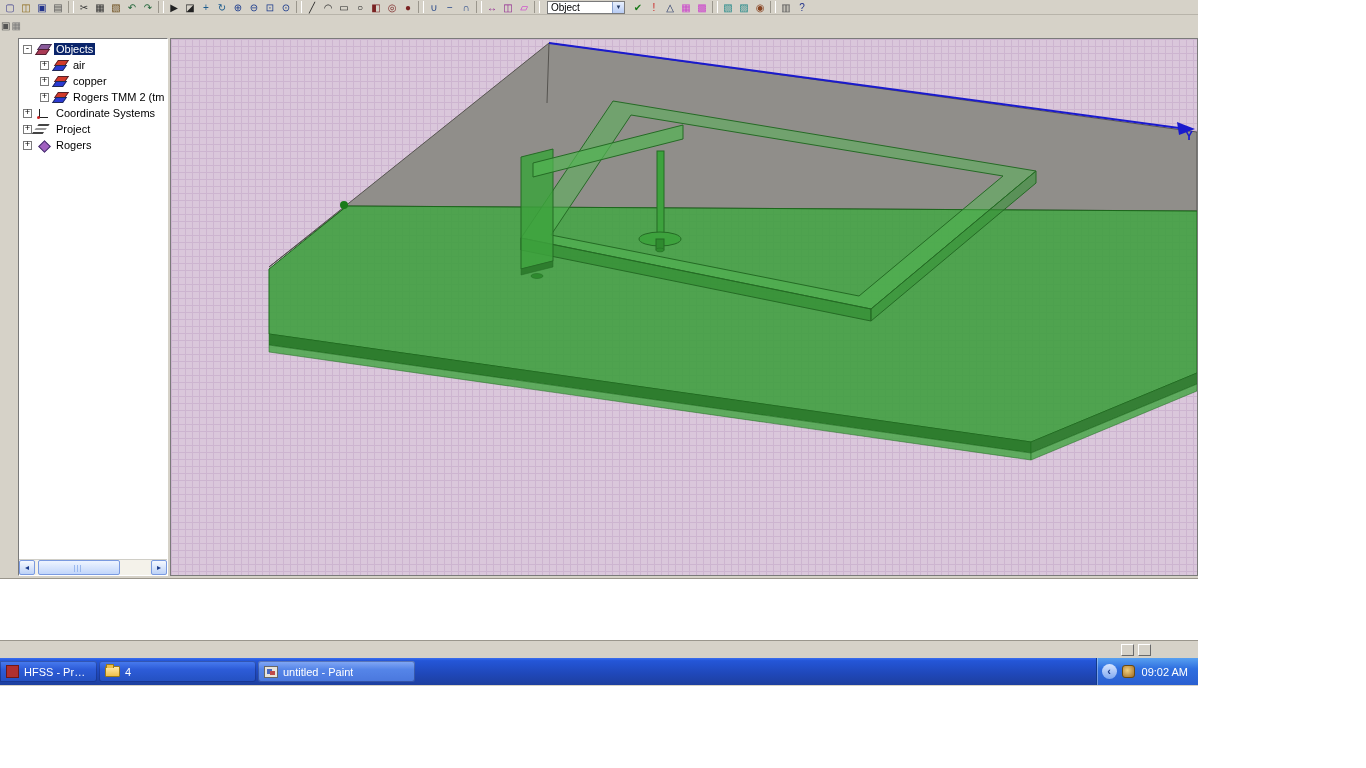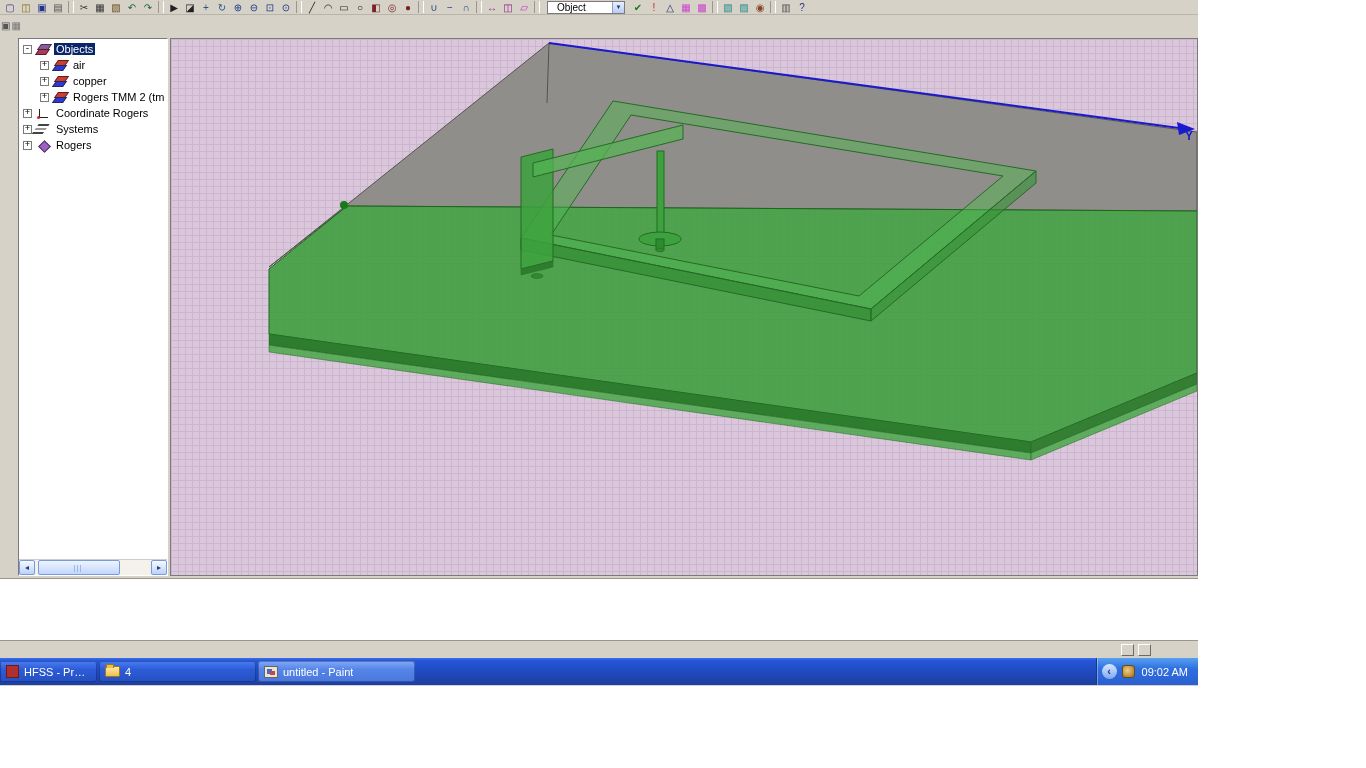--- a/index.html
+++ b/index.html
@@ -7,21 +7,21 @@
   .app { position:relative; width:1198px; height:686px; background:#d6d2c8; overflow:hidden; }
 
   
   .toolbar { position:absolute; left:0; top:0; width:1198px; height:15px; background:#d6d2c8;
              border-bottom:1px solid #b8b4aa; display:flex; align-items:center; padding-left:2px; overflow:hidden; }
   .tbar-group { display:flex; align-items:center; }
   .tbi { width:16px; height:13px; font-size:10px; line-height:13px; text-align:center; flex:none; cursor:default; }
   .tsep { width:6px; height:12px; border-left:1px solid #9a968c; border-right:1px solid #ffffff; margin:0 2px; flex:none; }
   .combo { width:78px; height:13px; background:#ffffff; border:1px solid #7a7a7a; display:flex; align-items:center;
            font-size:10px; margin:0 5px; flex:none; }
-  .combo-val { flex:1; padding-left:9px; color:#000; }
+  .combo-val { flex:1; padding-left:3px; color:#000; }
   .combo-arrow { width:12px; height:11px; background:linear-gradient(#e8f0fe,#b8ccf4); border-left:1px solid #88a0cc;
                  font-size:6px; line-height:11px; text-align:center; color:#223a66; flex:none; }
 
   
   .leftstrip { position:absolute; left:0; top:15px; width:17px; height:671px; background:#d6d2c8; }
   .leftstrip .tbi { margin:3px 0 0 1px; }
 
   
   .main { position:absolute; left:0; top:38px; width:1198px; height:538px; }
   .treepanel { position:absolute; left:18px; top:0; width:150px; height:538px; background:#ffffff;
@@ -198,26 +198,26 @@
           <span class="tlabel">copper</span>
         </div>
           <div class="trow" data-icon="material" style="padding-left: 19px;">
           <span class="exp">+</span>
           <span class="ticon"></span>
           <span class="tlabel">Rogers TMM 2 (tm</span>
         </div>
           <div class="trow" data-icon="coordinate-systems" style="padding-left: 2px;">
           <span class="exp">+</span>
           <span class="ticon"></span>
-          <span class="tlabel">Coordinate Rogers</span>
+          <span class="tlabel">Coordinate Systems</span>
         </div>
           <div class="trow" data-icon="planes" style="padding-left: 2px;">
           <span class="exp">+</span>
           <span class="ticon"></span>
-          <span class="tlabel">Systems</span>
+          <span class="tlabel">Project</span>
         </div>
           <div class="trow" data-icon="lists" style="padding-left: 2px;">
           <span class="exp">+</span>
           <span class="ticon"></span>
           <span class="tlabel">Rogers</span>
         </div>
         </div>
       <div class="hscroll">
         <span class="sbtn">◂</span>
         <span class="strack">

